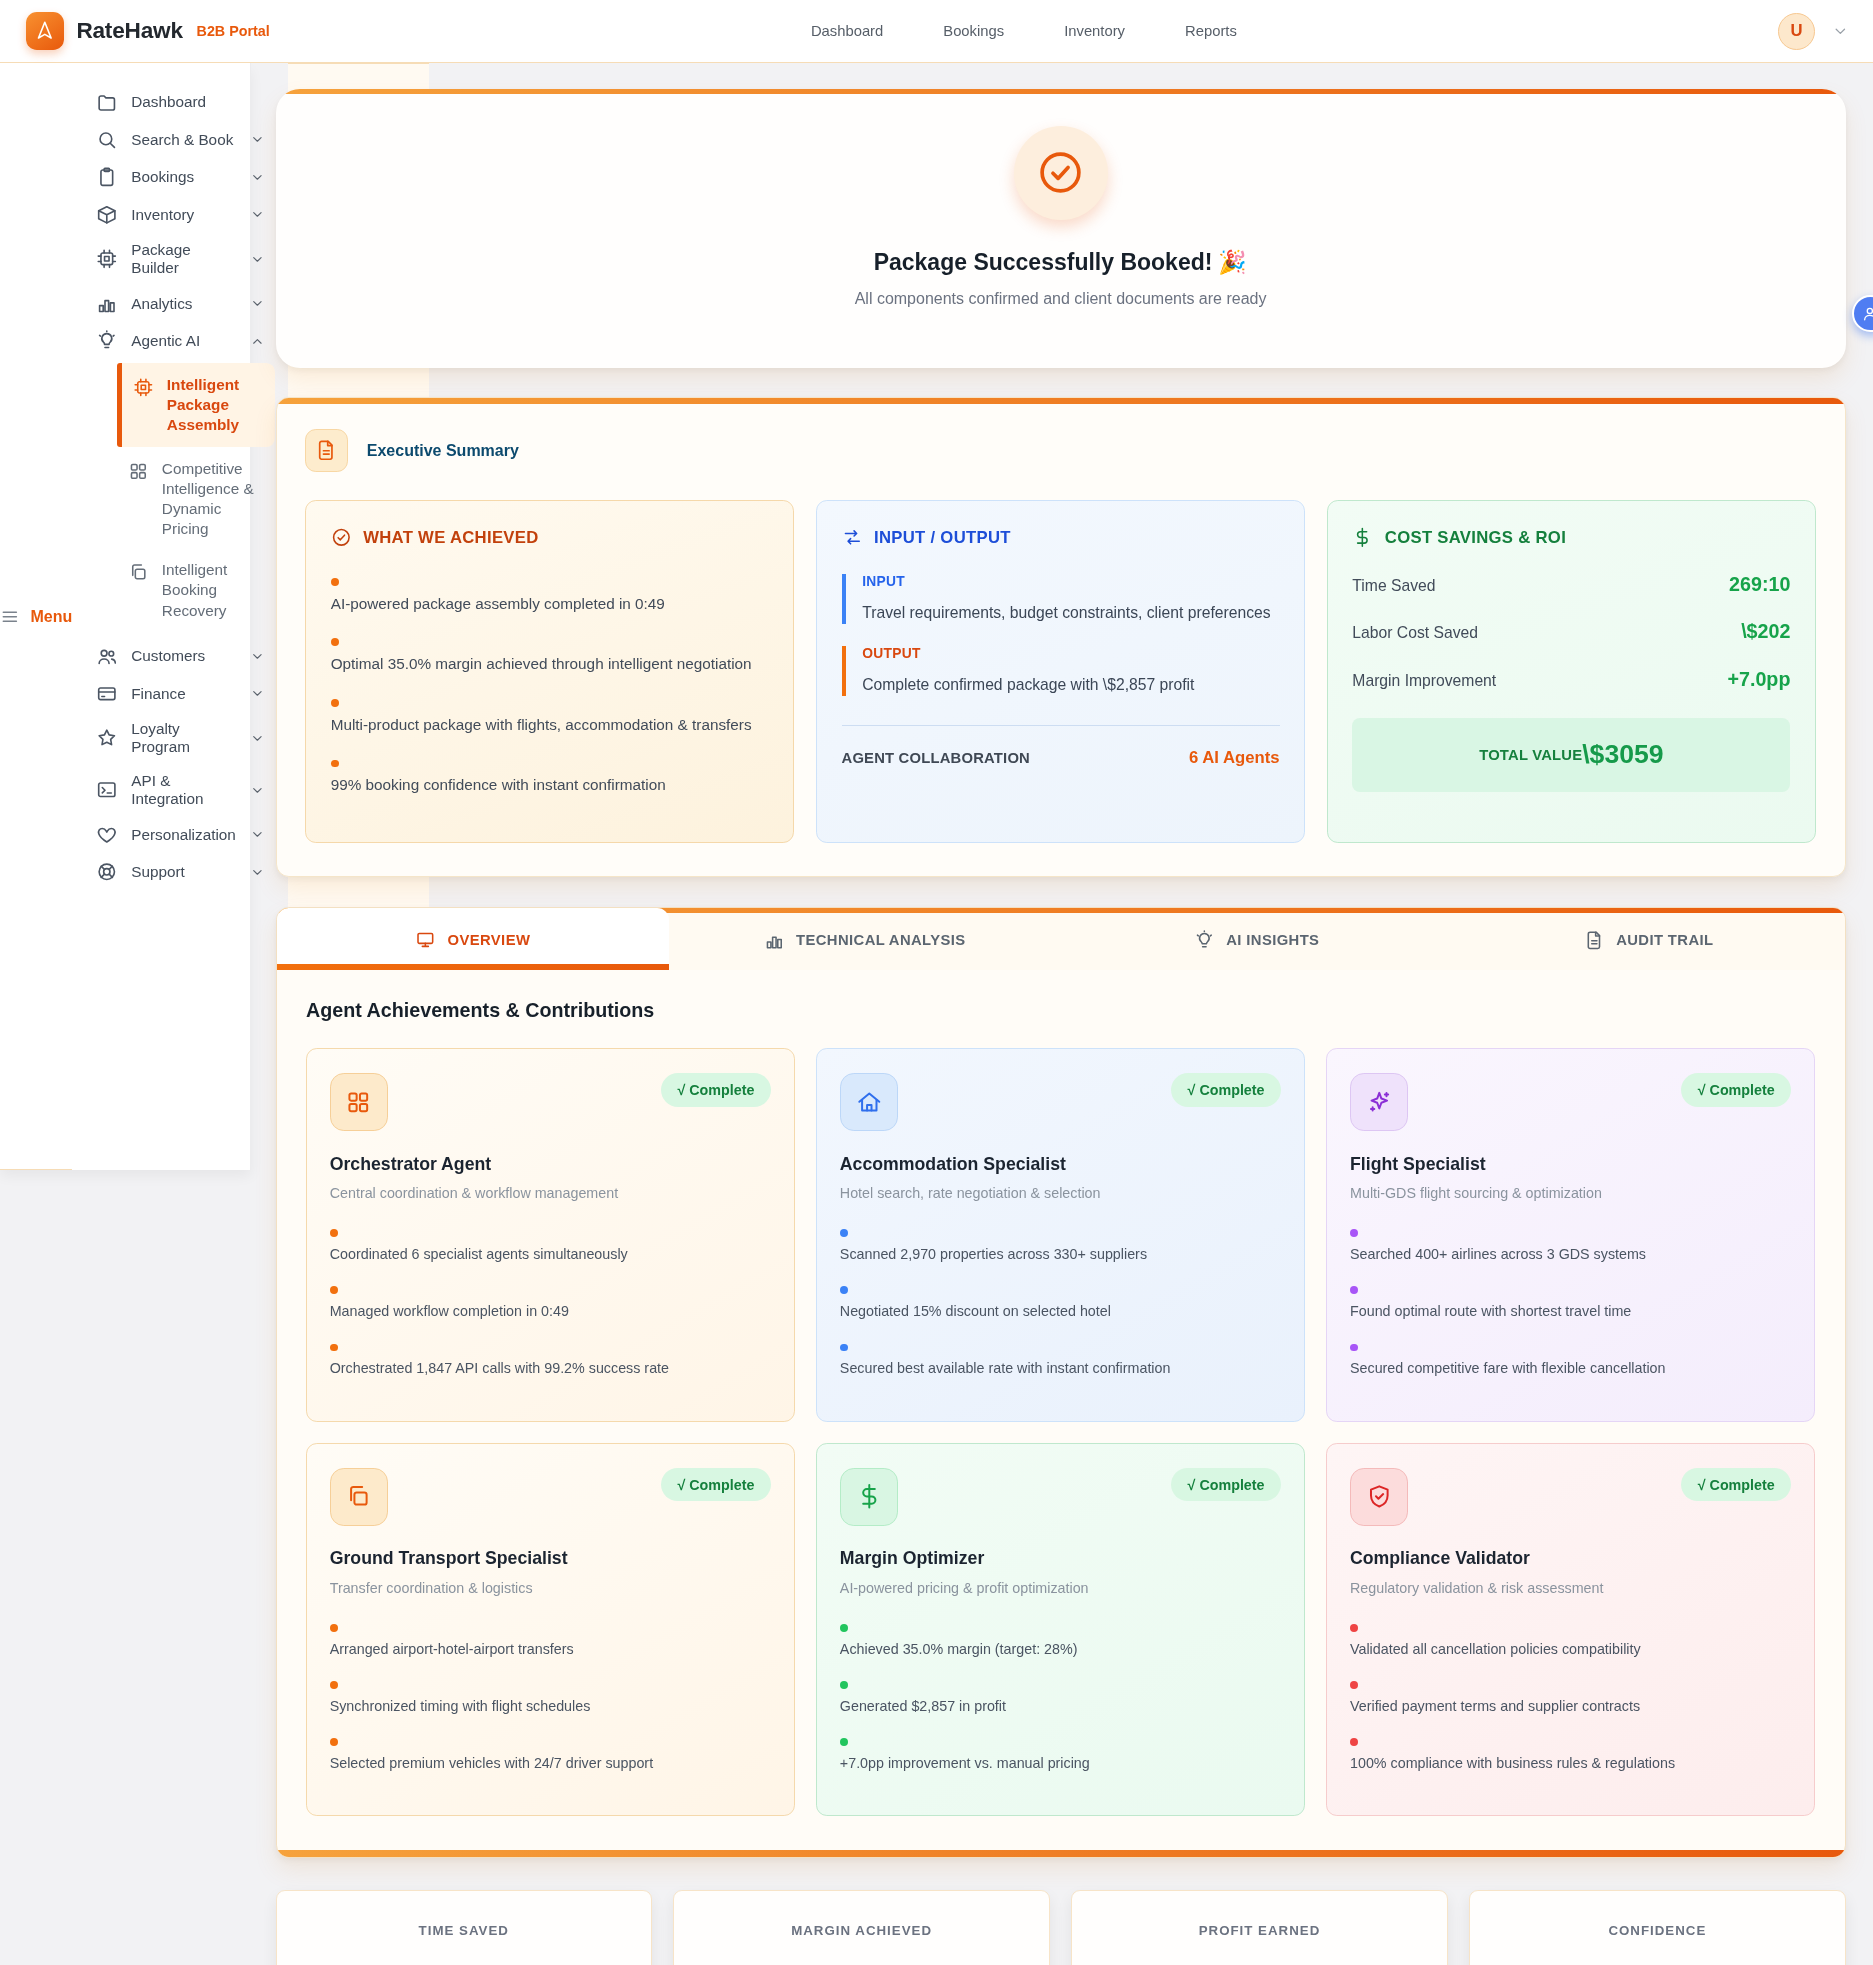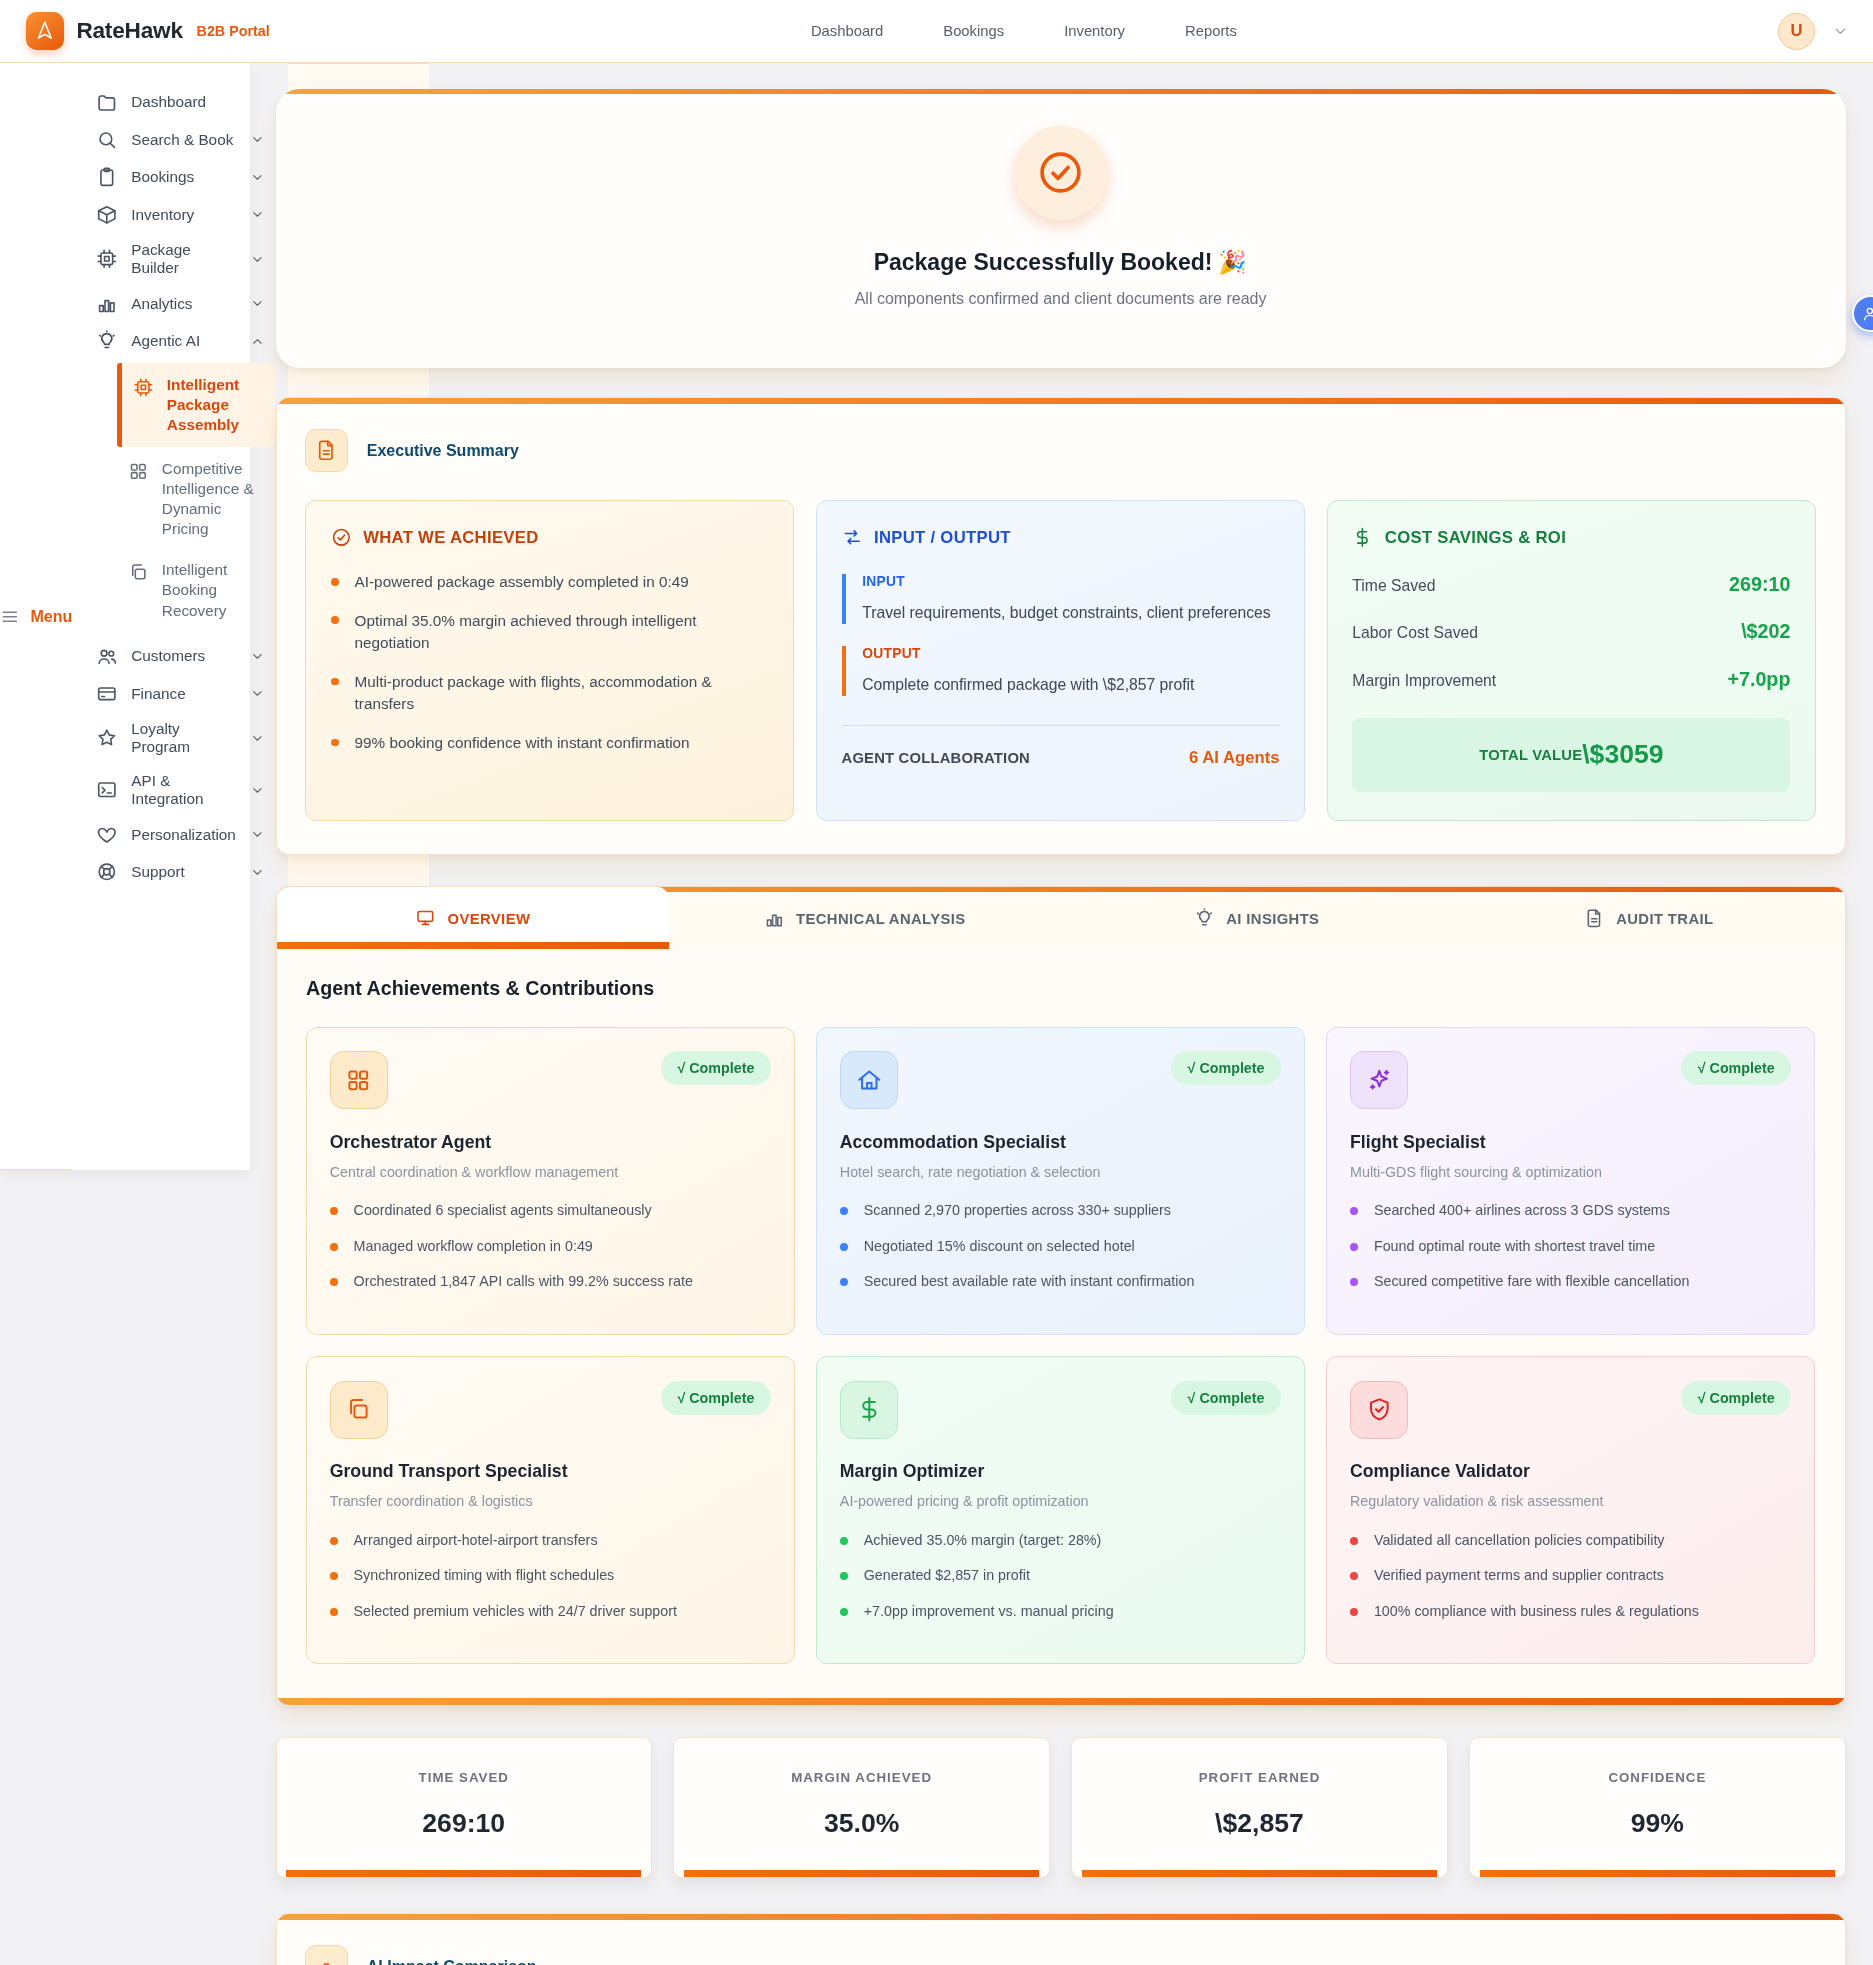--- a/index.html
+++ b/index.html
@@ -111,21 +111,21 @@
   .exec-col { border-radius:10.8px; padding:26.6px 24.6px 28.5px; }
   .exec-col.achieved { border:1px solid #f5d8aa; background:linear-gradient(160deg,#fffaf0,#fdf2dd); }
   .exec-col.io { border:1px solid #cde2fa; background:linear-gradient(160deg,#f3f8fe,#edf4fc); }
   .exec-col.savings { border:1px solid #bfe8cd; background:linear-gradient(160deg,#f2fcf5,#ebfaf0); }
   .col-title { display:flex; align-items:center; gap:11.8px; font-size:16.7px; font-weight:800; letter-spacing:0.3px; }
   .col-title .icon { width:20.7px; height:20.7px; }
   .col-title.orange { color:#c2410c; }
   .col-title.blue { color:#1d4ed8; }
   .col-title.green { color:#15803d; }
   .b-list { list-style:none; margin-top:22.6px; }
-  .b-list li { display:flex; gap:16px; margin-bottom:16.7px; font-size:15.3px; color:#414b59; line-height:1.45; }
+  .b-list li { display:flex; gap:7px; margin-bottom:16.7px; font-size:15.3px; color:#414b59; line-height:1.45;flex-direction:column; }
   .dot { width:7.9px; height:7.9px; border-radius:50%; flex:0 0 7.9px; margin-top:6.9px; }
   .dot.orange { background:#f2700e; } .dot.blue { background:#3b82f6; }
   .dot.purple { background:#a855f7; } .dot.green { background:#22c55e; } .dot.red { background:#ef4444; }
   .io-block { border-left:4.9px solid #3b82f6; padding-left:16.7px; margin-top:25.6px; }
   .io-block.output { border-left-color:#f2700e; margin-top:22.6px; }
   .io-label { font-size:13.8px; font-weight:800; color:#2563eb; letter-spacing:0.3px; }
   .io-block.output .io-label { color:#d9480f; }
   .io-text { font-size:15.7px; color:#3b4656; margin-top:13px; line-height:1.4; }
   .io-divider { border-top:1.5px solid #cdddf2; margin-top:28.5px; }
   .io-collab { display:flex; justify-content:space-between; align-items:center; margin-top:22.6px; }

